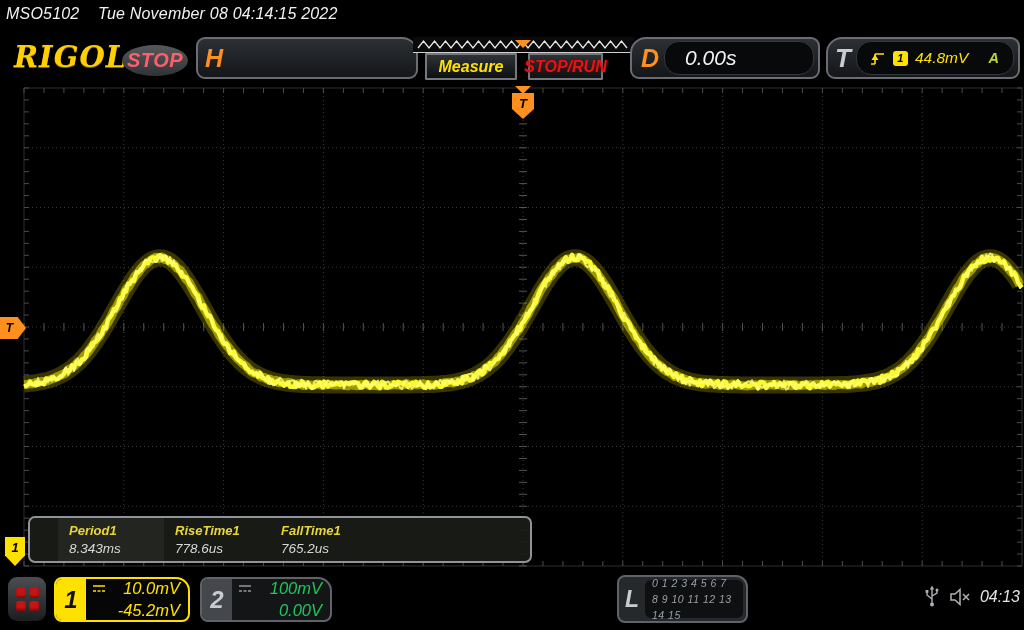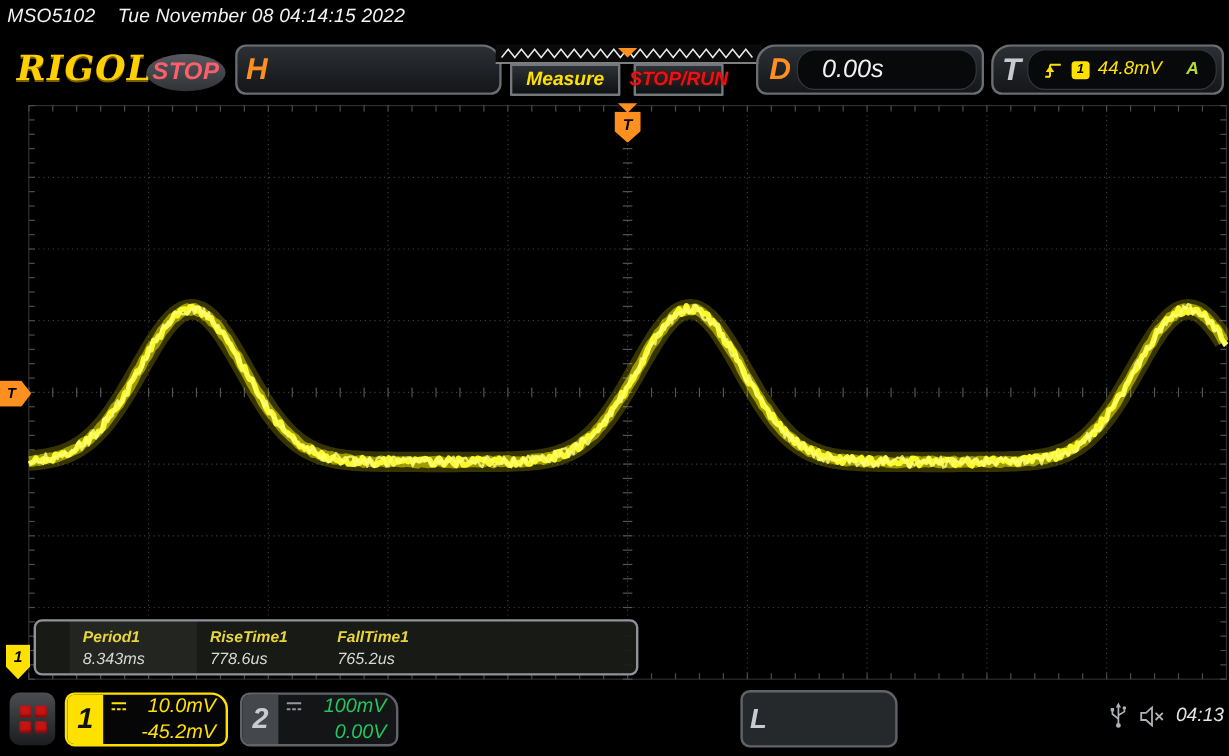--- a/index.html
+++ b/index.html
@@ -494,20 +494,24 @@
         <span class="val">100mV</span>
       </div>
       <div class="chline">
           <span class="val">0.00V</span>
         </div>
     </div>
   </div>
 
   <div class="lbox">
     <div class="lletter">L</div>
+    <div class="ldigits">
+      <div>0 1 2 3  4 5 6 7</div>
+      <div>8 9 10 11  12 13 14 15</div>
+    </div>
   </div>
 
   <div class="statusicons">
     <svg width="16" height="24" viewBox="0 0 16 24">
       <g stroke="#aeb2b6" stroke-width="1.4" fill="none">
         <path d="M8 4 V18"></path>
           <path d="M8 14 L3 10 V7"></path>
           <path d="M8 11 L13 8 V6"></path>
       </g>
       <polygon points="8,0.5 5.8,4.5 10.2,4.5" fill="#aeb2b6"></polygon>

